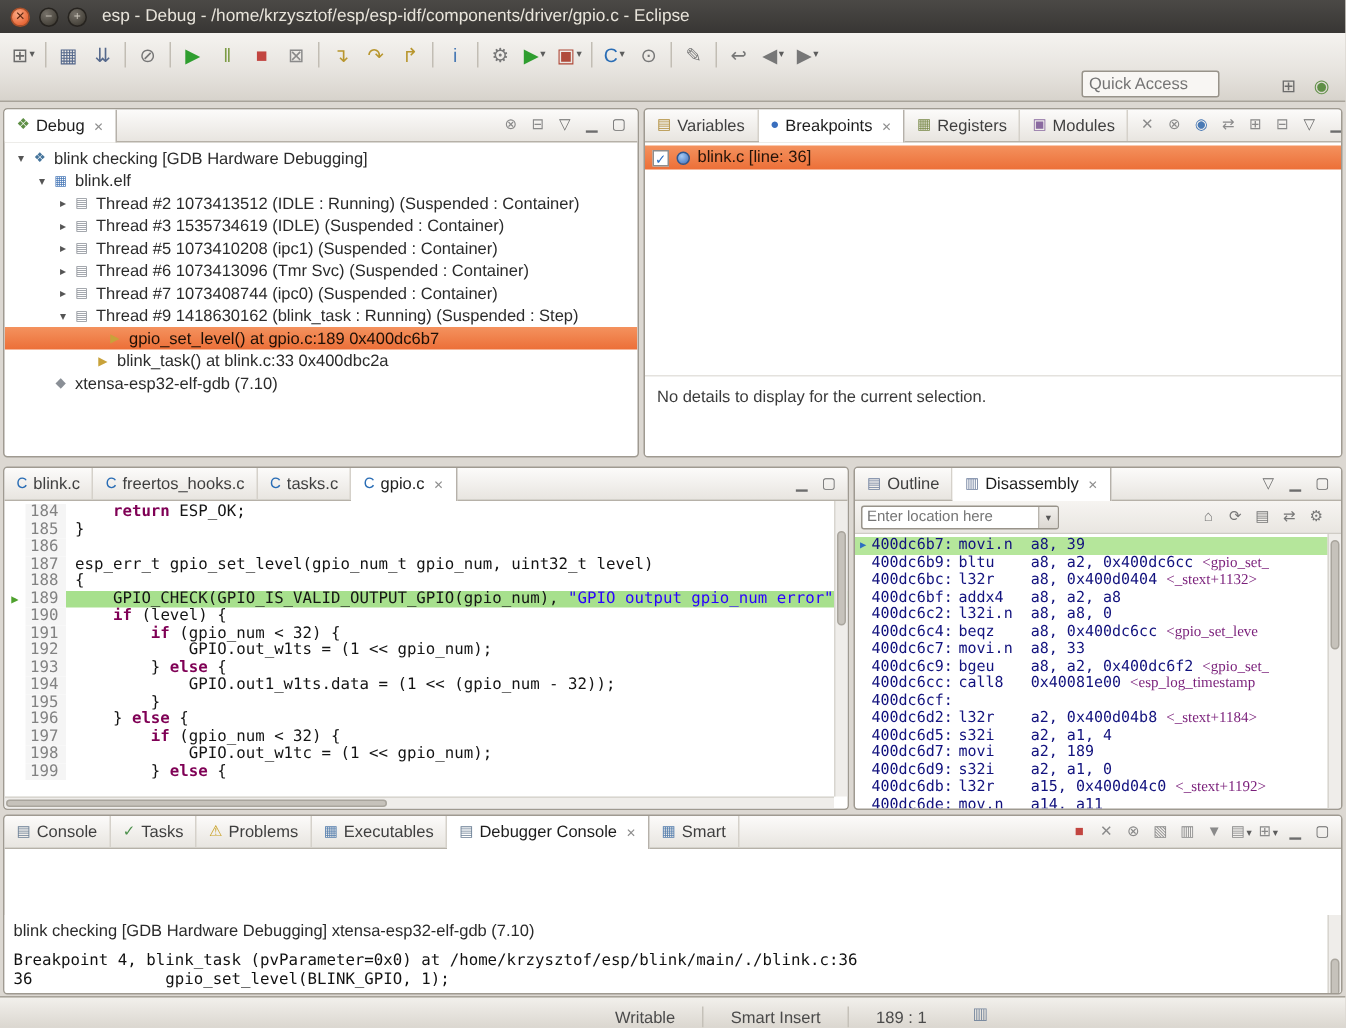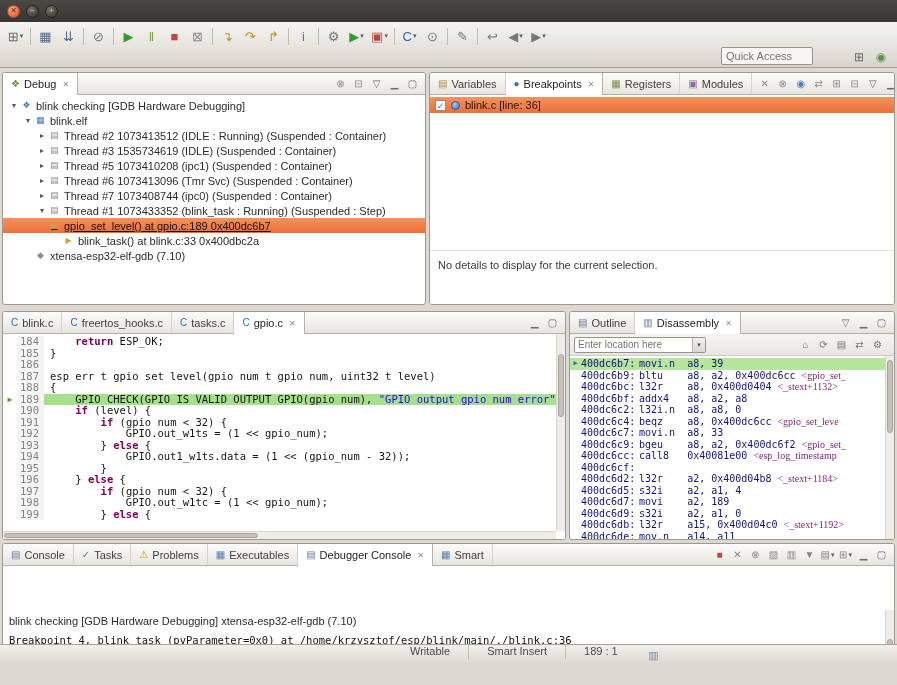--- a/index.html
+++ b/index.html
@@ -109,23 +109,23 @@
   .acode { color:#12127e; overflow:hidden; }
   .sym { color:#7a1f7a;font-family:Liberation Serif, serif; }
 
   
   .conbody { position:relative; height:calc(100% - 22px); background:#fff; overflow:hidden;margin-top:44px; }
   .conheader { font-size:11px; color:#2a2a2a; padding:5px 6px 0; }
   .conout { font-family:"DejaVu Sans Mono", monospace; font-size:10.5px; line-height:13px;
     color:#111; padding:7px 6px 0; white-space:pre; }
 
   
-  .statusbar { position:absolute; left:0; top:644px; width:100%; height:21px;
+  .statusbar { position:absolute; left:0; top:664px; width:100%; height:21px;
     background:linear-gradient(#f2f0ec,#dbd7d0); border-top:1px solid #a8a39a;
-    display:flex; align-items:flex-start; font-size:11px; color:#4a4a4a; }
+    display:flex; align-items:flex-end; font-size:11px; color:#4a4a4a; }
   .sbspacer { width:392px; flex:none; }
   .sbitem { padding:0 18px; text-align:center; }
   .sbsep { width:1px; height:14px; background:#c5c1b9; }
   .sbicon { position:absolute; left:646px; top:3px; width:15px; height:15px; font-size:11px;
     color:#7a8aa0; display:flex; align-items:center; justify-content:center; }
 
   
   .stepinto-tip { position:absolute; left:197px; top:59px; width:110px; height:58px; z-index:50;
     background:linear-gradient(#7bca5e,#57aa3b); border:1px solid #3f8f2a; border-radius:10px;
     box-shadow:0 2px 7px rgba(0,0,0,.4); color:#fff; display:flex; flex-direction:column;
@@ -133,20 +133,21 @@
 </style>
 </head>
 <body>
 
 <div class="app">
 
   <div class="titlebar">
     <span class="winbtn close">✕</span>
     <span class="winbtn minb">−</span>
     <span class="winbtn maxb">+</span>
+    <span class="apptitle">esp - Debug - /home/krzysztof/esp/esp-idf/components/driver/gpio.c - Eclipse</span>
   </div>
 
   <div class="toolbar">
     <div class="tbrow">
         <span class="pbtn dd">
           <span class="g" style="color: rgb(107, 107, 107);">⊞</span>
         </span>
         <span class="vsep"></span>
         <span class="pbtn">
           <span class="g" style="color: rgb(86, 105, 140);">▦</span>
@@ -287,23 +288,23 @@
           <span class="tlb">Thread #6 1073413096 (Tmr Svc) (Suspended : Container)</span>
         </div>
         <div class="trow" style="padding-left: 33px;">
           <span class="expander">▸</span>
           <span class="nicon thread-icon"></span>
           <span class="tlb">Thread #7 1073408744 (ipc0) (Suspended : Container)</span>
         </div>
         <div class="trow" style="padding-left: 33px;">
           <span class="expander">▾</span>
           <span class="nicon thread-icon"></span>
-          <span class="tlb">Thread #1 1073433352 (blink_task : Running) (Suspended : Step)</span>
-        </div>
-        <div class="trow sel" style="padding-left: 33px; text-decoration: underline;">
+          <span class="tlb">Thread #9 1418630162 (blink_task : Running) (Suspended : Step)</span>
+        </div>
+        <div class="trow sel" style="padding-left: 55px;">
           <span class="expander"></span>
           <span class="nicon stack-frame-icon"></span>
           <span class="tlb">gpio_set_level() at gpio.c:189 0x400dc6b7</span>
         </div>
         <div class="trow" style="padding-left: 47px;">
           <span class="expander"></span>
           <span class="nicon stack-frame-icon"></span>
           <span class="tlb">blink_task() at blink.c:33 0x400dbc2a</span>
         </div>
         <div class="trow" style="padding-left: 19px;">

